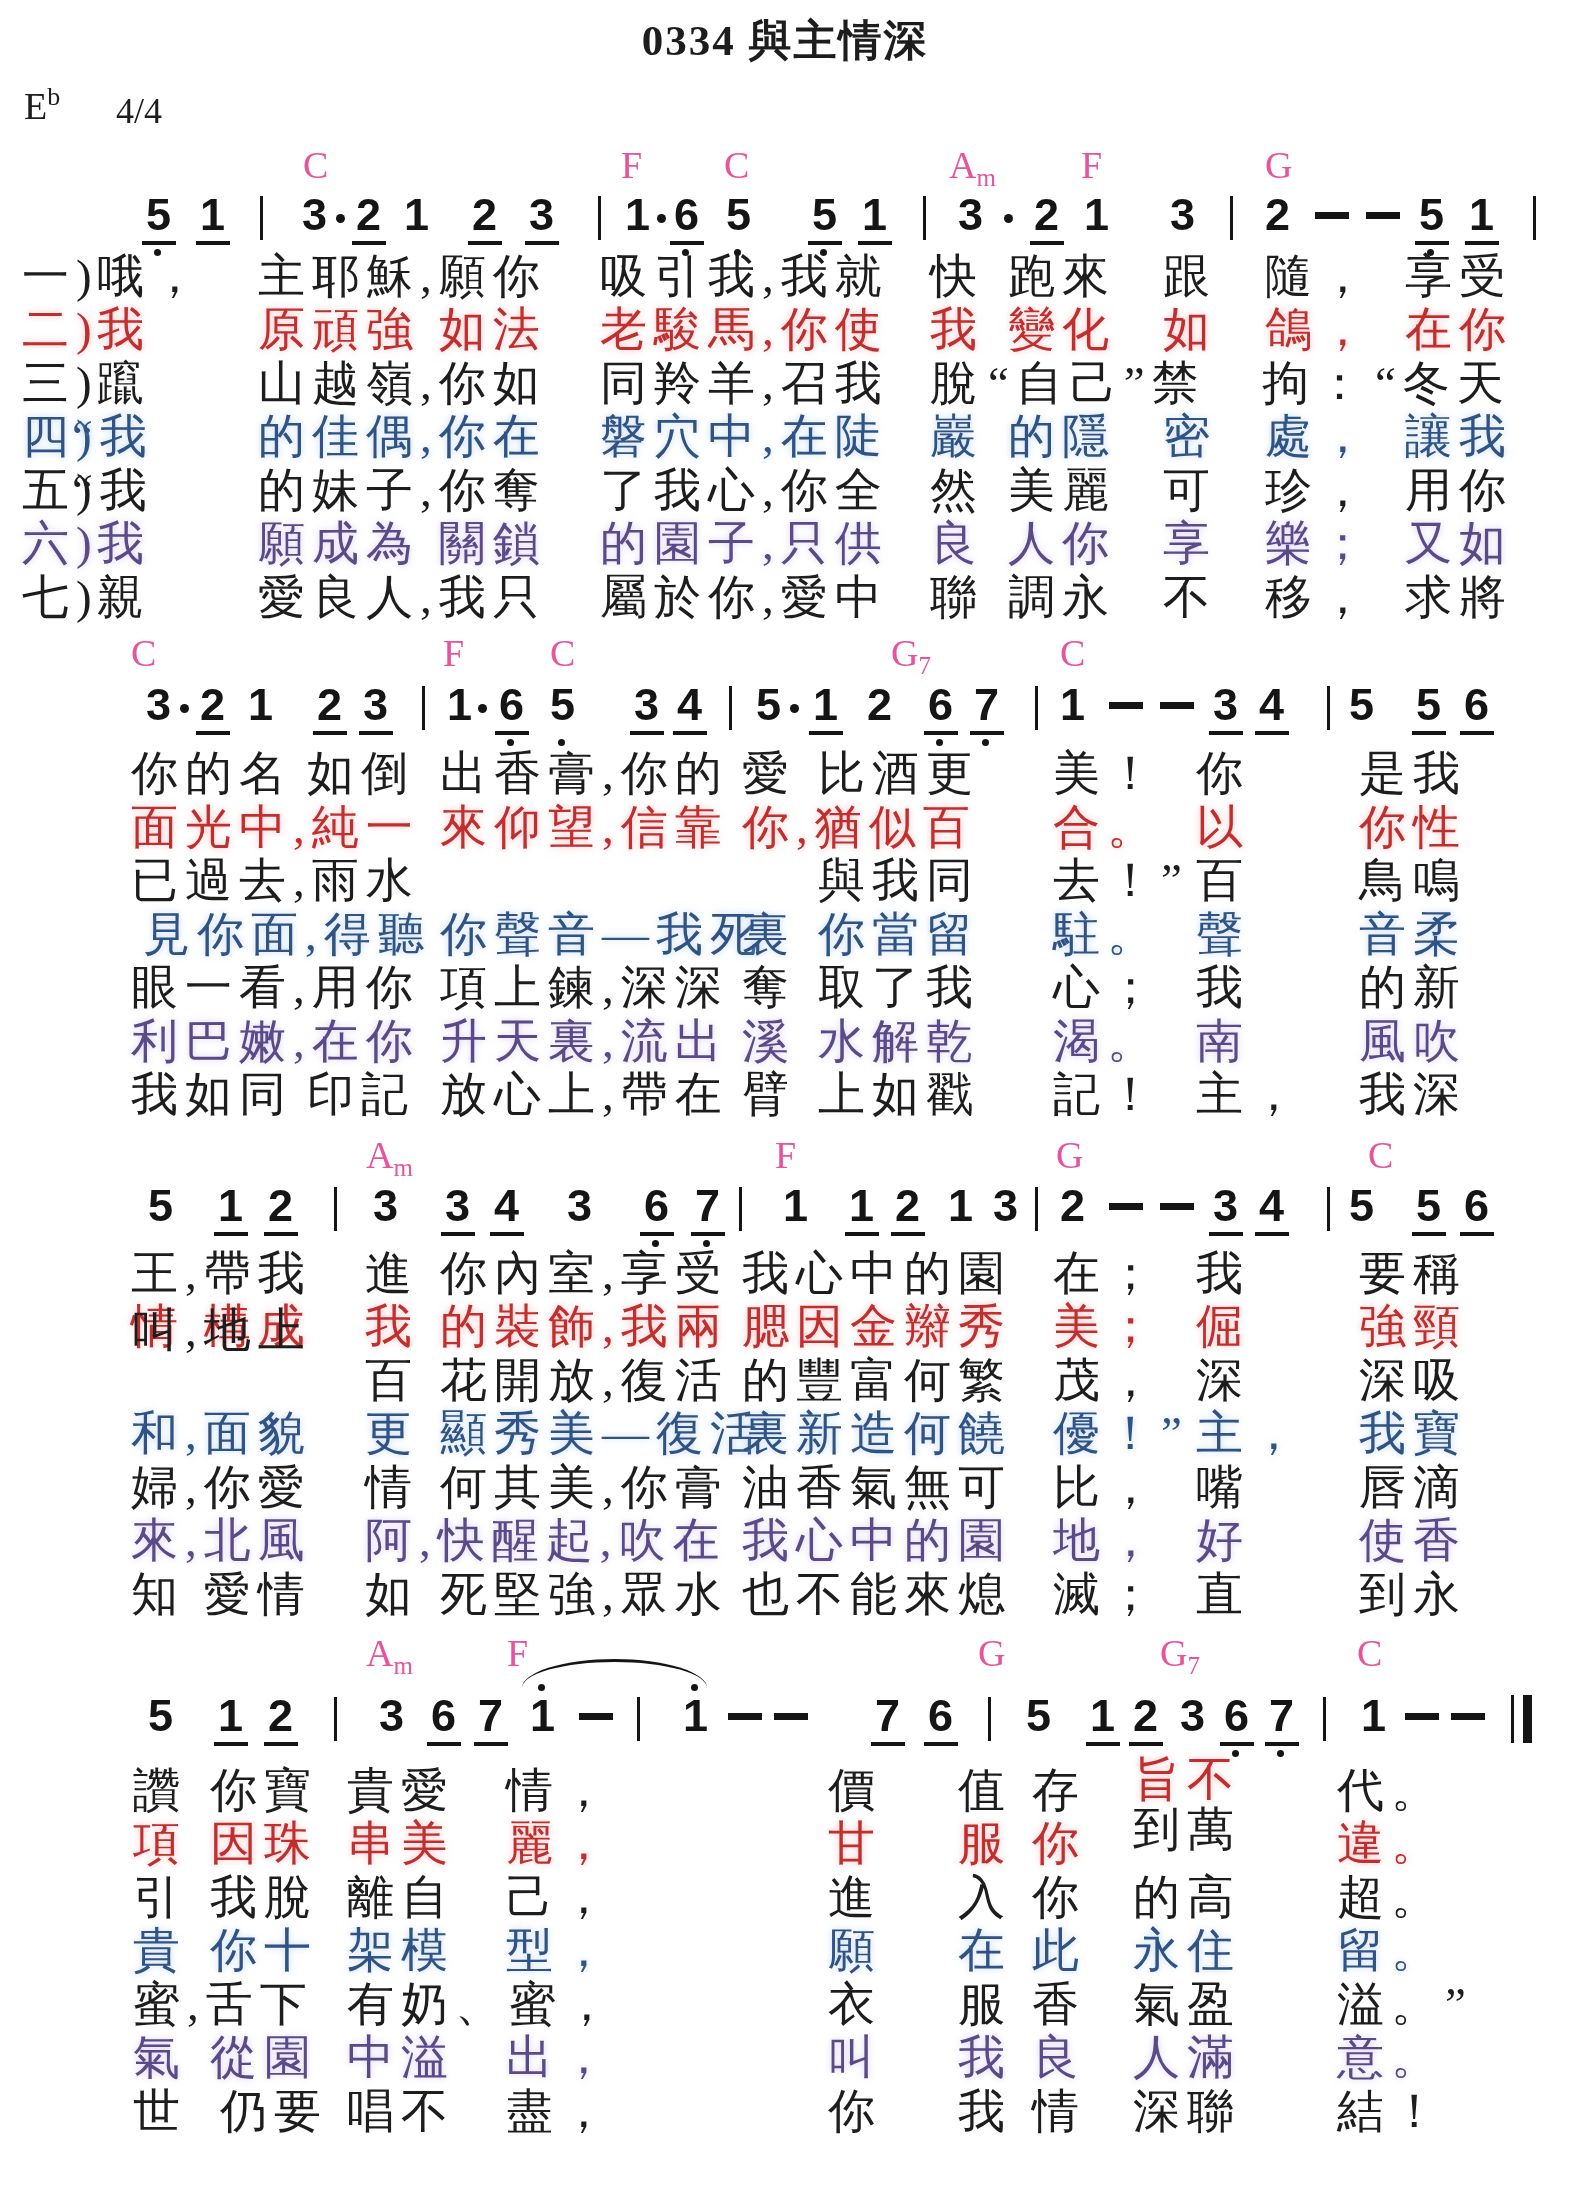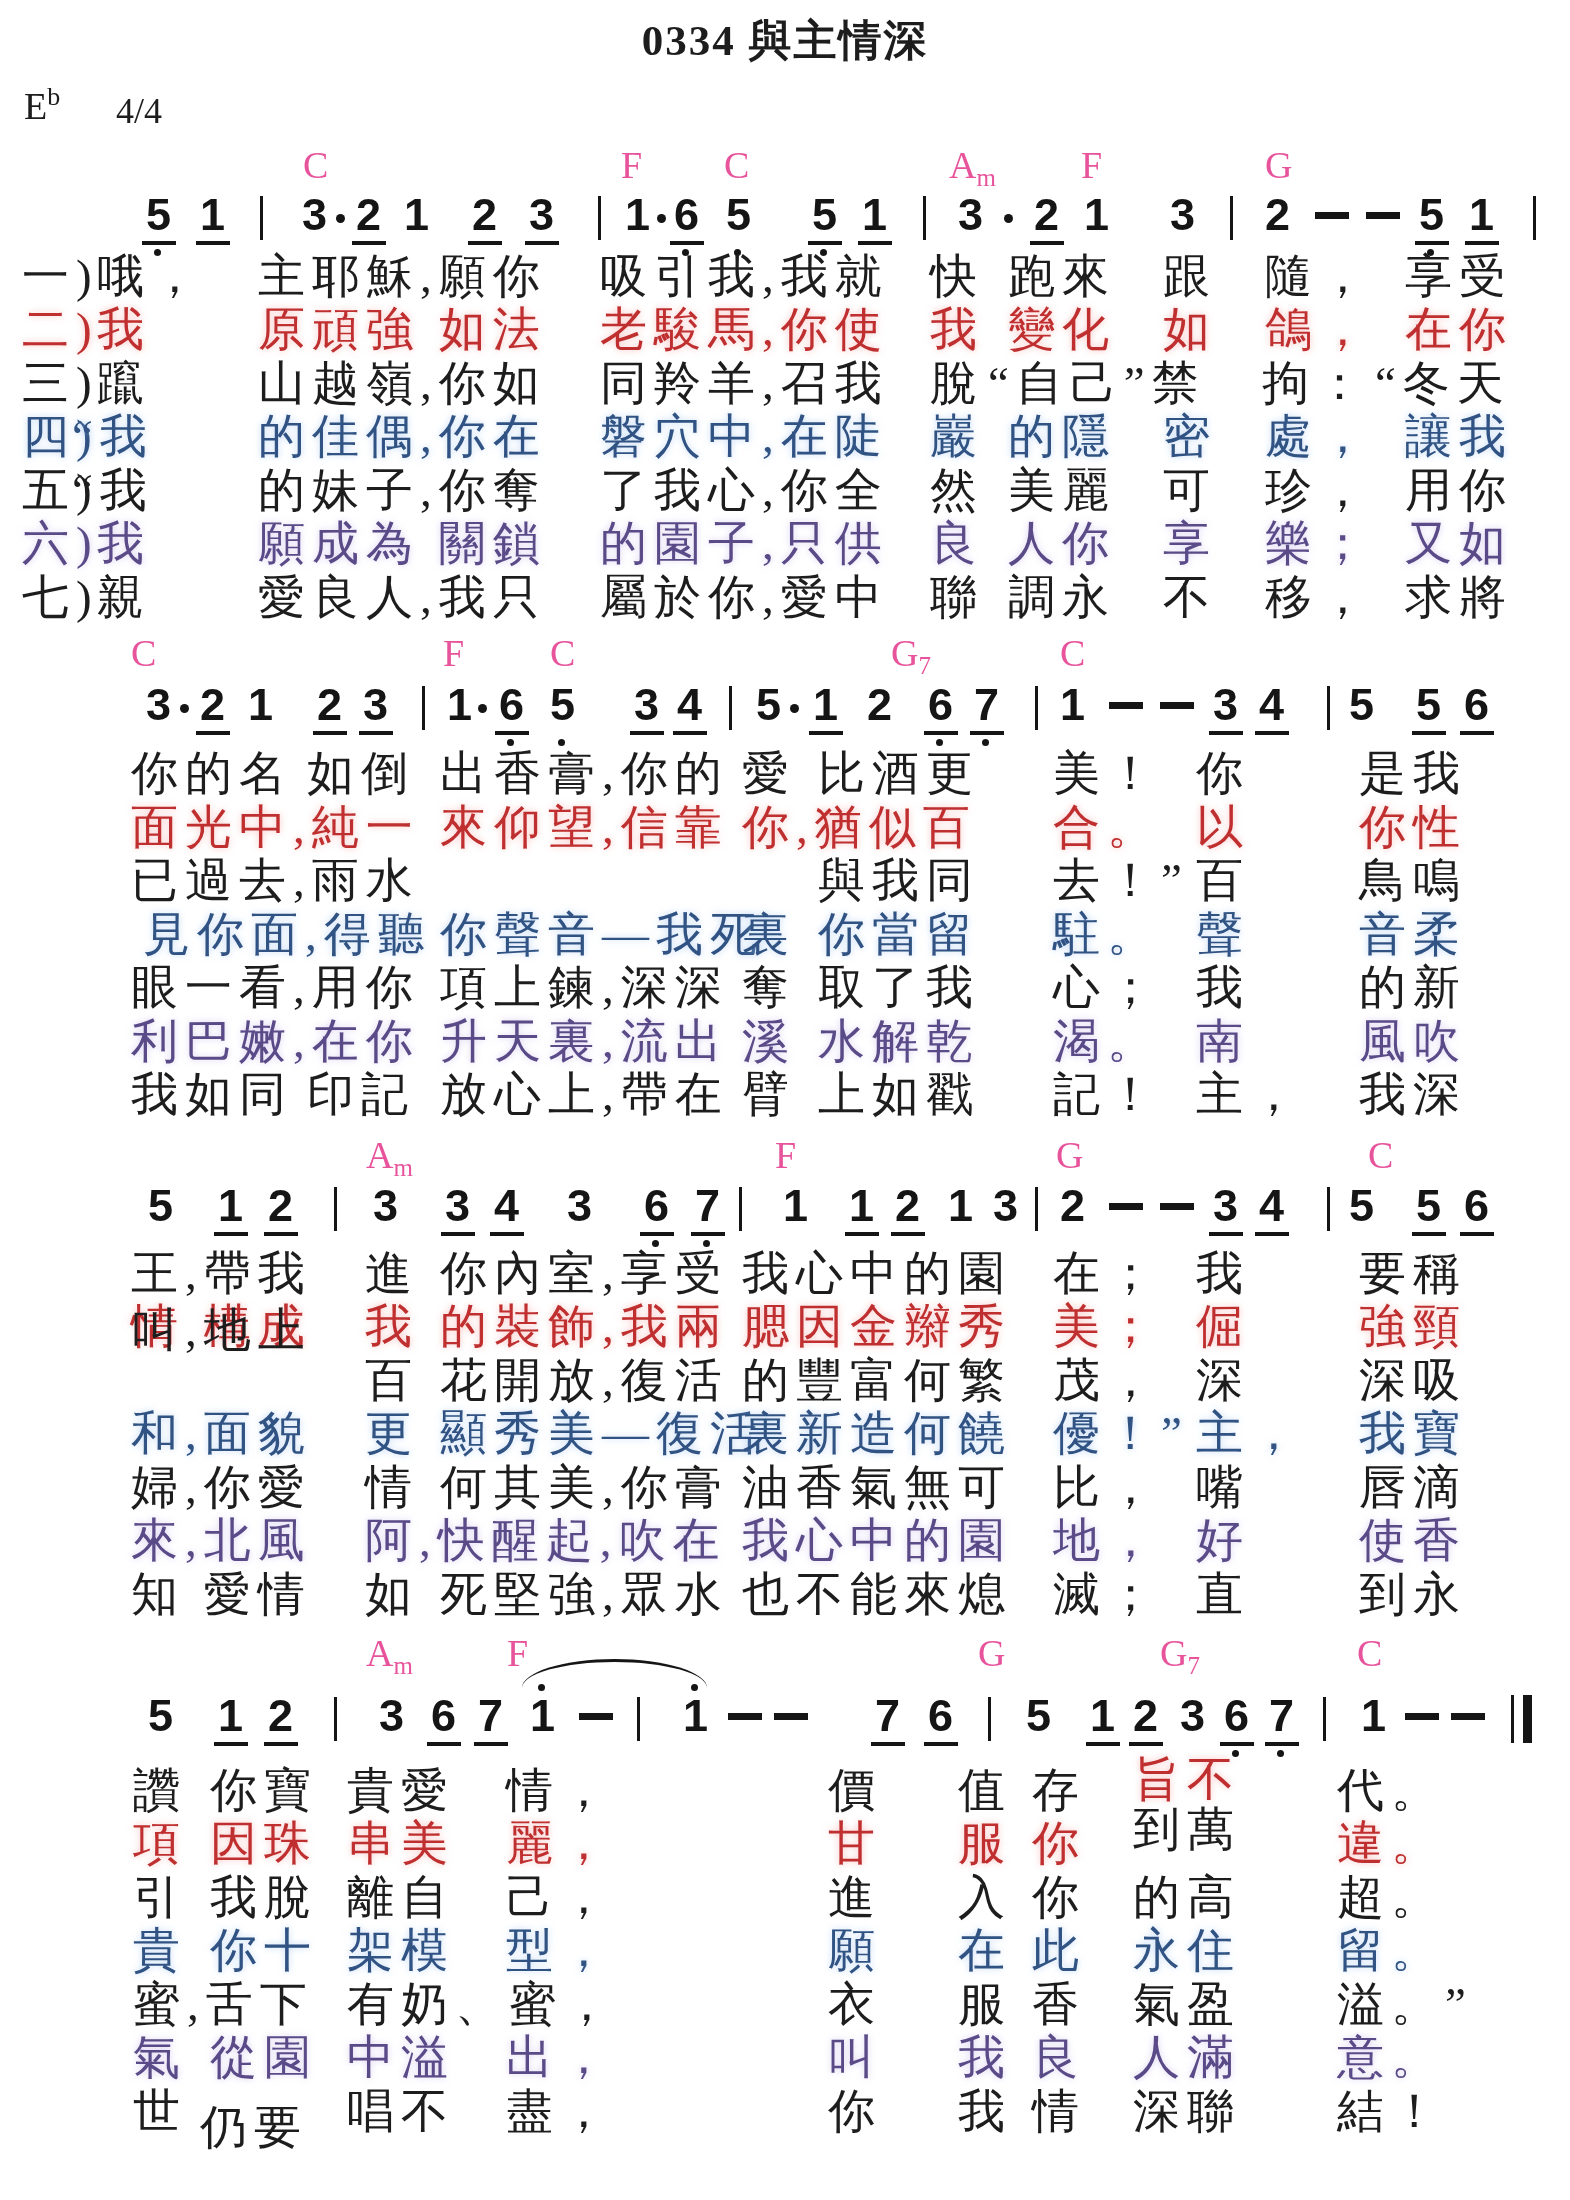--- a/index.html
+++ b/index.html
@@ -441,21 +441,21 @@
       <span class="lyr purple" style="left: 133px; top: 2034px;">氣</span>
       <span class="lyr purple" style="left: 210px; top: 2034px;">從園</span>
       <span class="lyr purple" style="left: 347px; top: 2034px;">中溢</span>
       <span class="lyr purple" style="left: 506px; top: 2034px;">出，</span>
       <span class="lyr purple" style="left: 828px; top: 2034px;">叫</span>
       <span class="lyr purple" style="left: 958px; top: 2034px;">我</span>
       <span class="lyr purple" style="left: 1032px; top: 2034px;">良</span>
       <span class="lyr purple" style="left: 1133px; top: 2034px;">人滿</span>
       <span class="lyr purple" style="left: 1337px; top: 2034px;">意。</span>
       <span class="lyr black" style="left: 133px; top: 2088px;">世</span>
-      <span class="lyr black" style="left: 200px; top: 2088px; margin-top: 16px;">仍要</span>
+      <span class="lyr black" style="left: 220px; top: 2088px;">仍要</span>
       <span class="lyr black" style="left: 347px; top: 2088px;">唱不</span>
       <span class="lyr black" style="left: 506px; top: 2088px;">盡，</span>
       <span class="lyr black" style="left: 828px; top: 2088px;">你</span>
       <span class="lyr black" style="left: 958px; top: 2088px;">我</span>
       <span class="lyr black" style="left: 1032px; top: 2088px;">情</span>
       <span class="lyr black" style="left: 1133px; top: 2088px;">深聯</span>
       <span class="lyr black" style="left: 1337px; top: 2088px;">結！</span>
     </div>
 </div>
 

